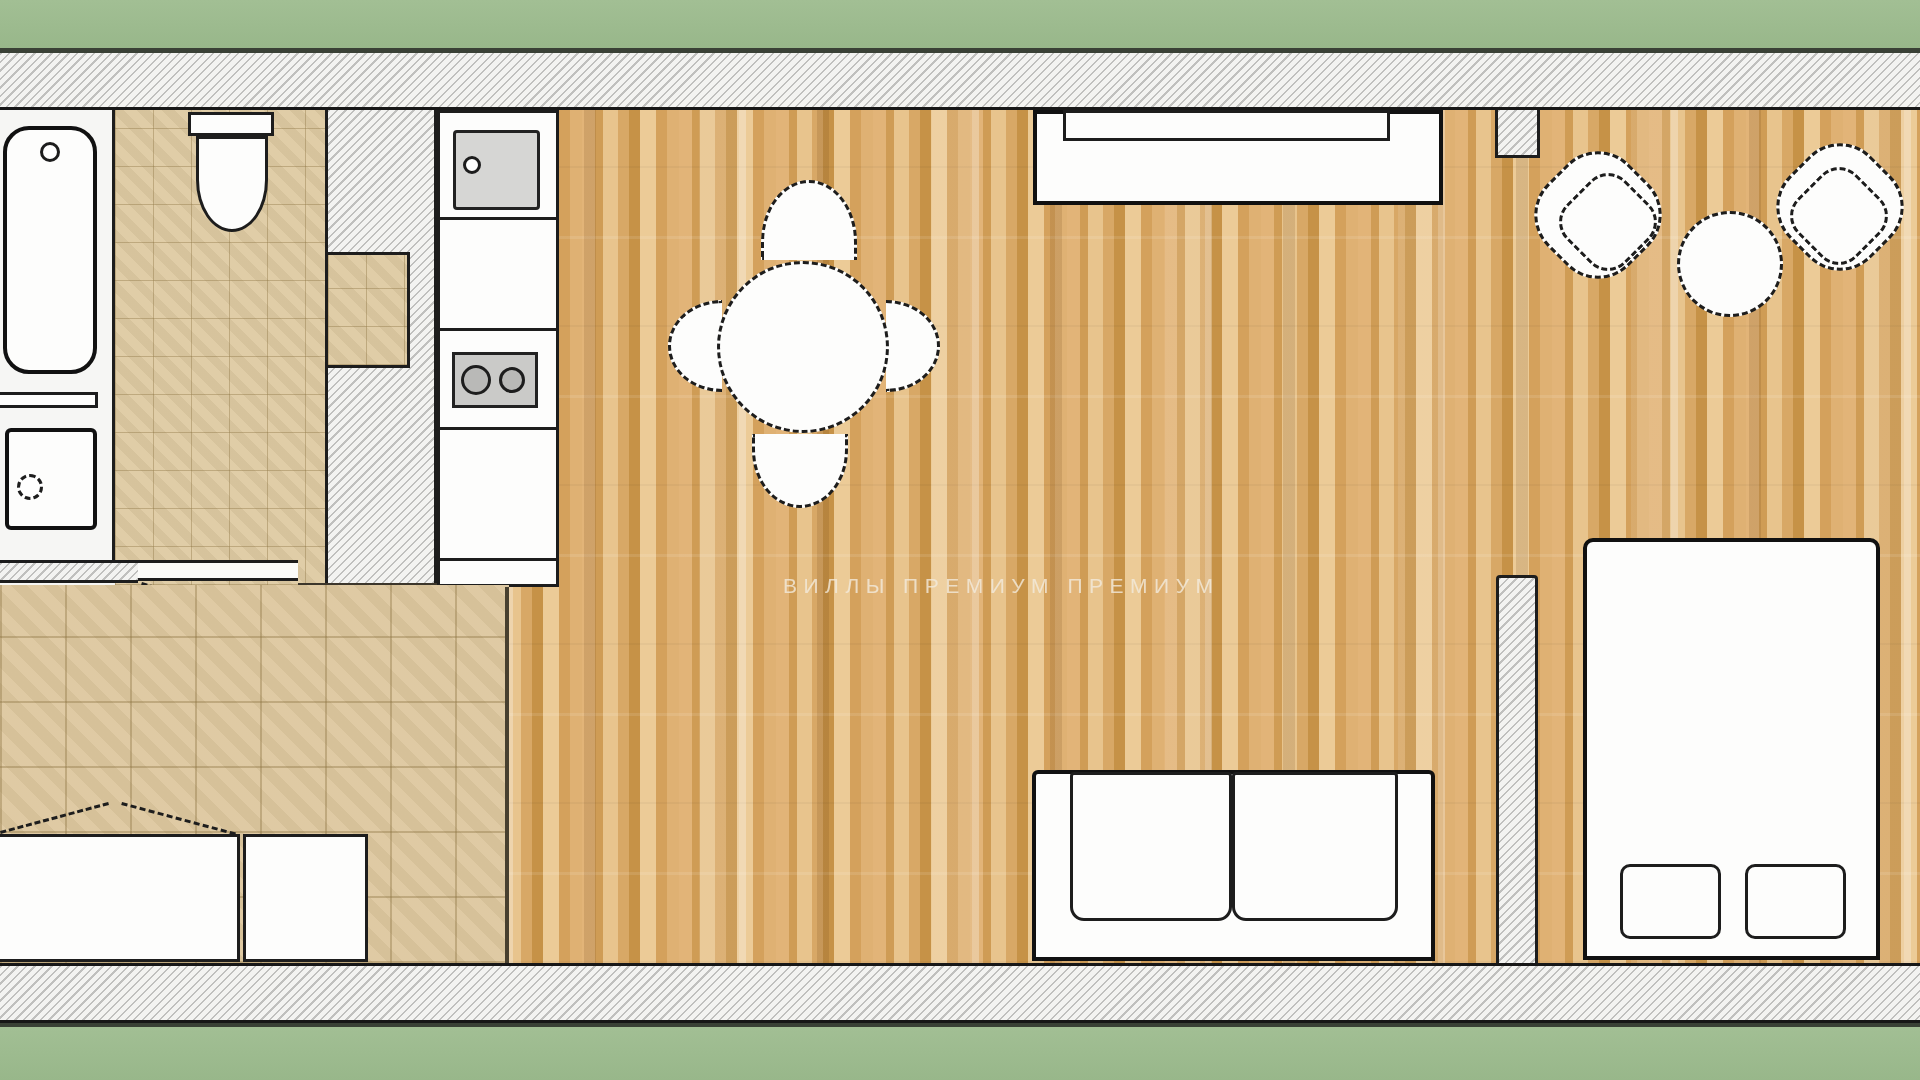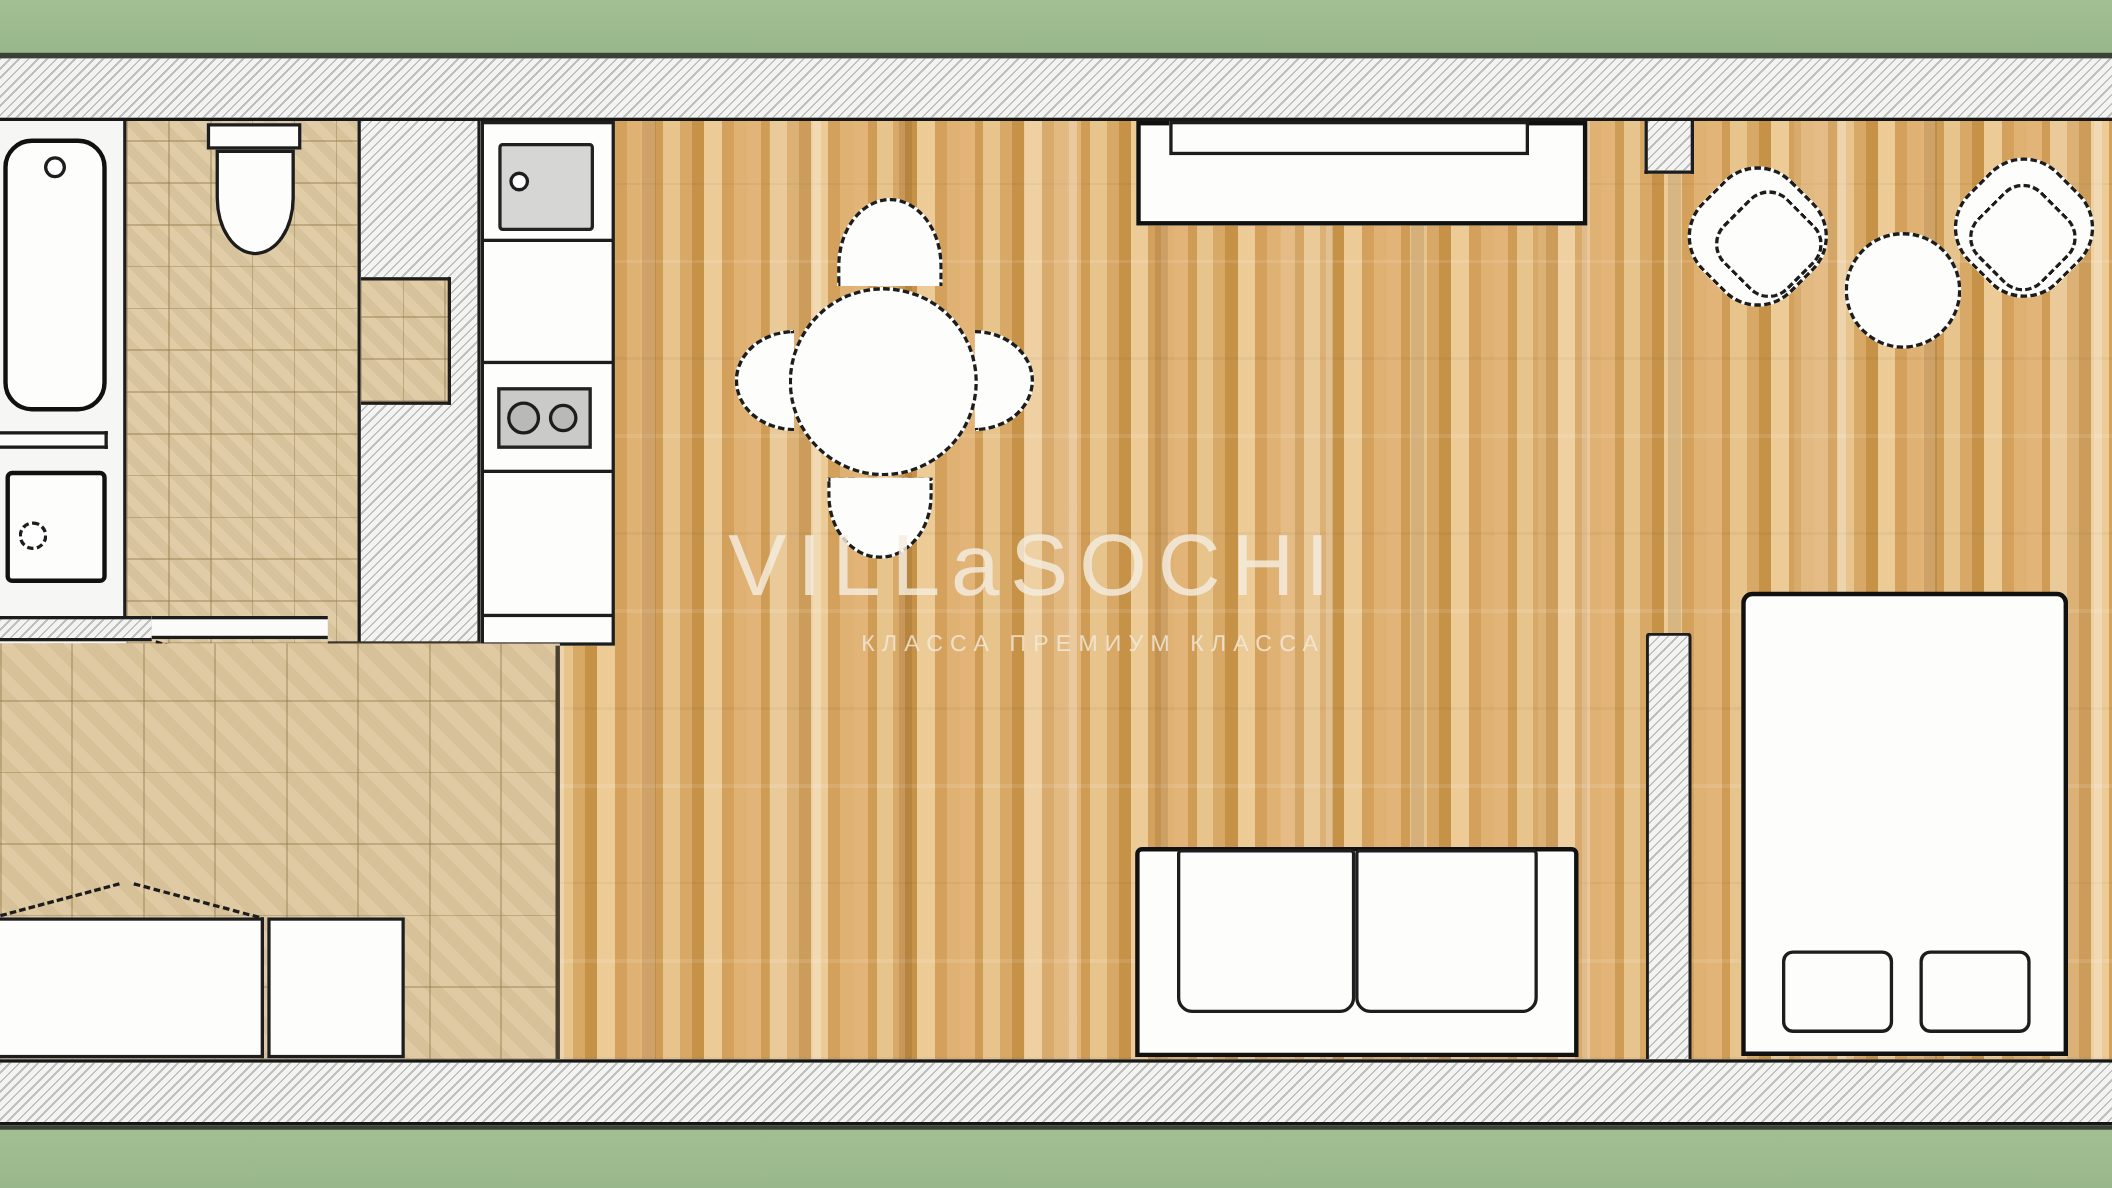--- a/index.html
+++ b/index.html
@@ -155,16 +155,15 @@
 
   <div class="abs hatch" style="left:0;top:53px;width:1920px;height:57px;box-sizing:border-box;
               border-bottom:3px solid #171717;"></div>
   <div class="abs hatch" style="left:0;top:963px;width:1920px;height:60px;box-sizing:border-box;
               border-top:3px solid #171717;border-bottom:3px solid #171717;"></div>
   <div class="abs green-band" style="left:0;top:0;width:1920px;height:53px;box-sizing:border-box;
               border-bottom:5px solid #3a4136;"></div>
   <div class="abs green-band" style="left:0;top:1023px;width:1920px;height:57px;box-sizing:border-box;
               border-top:4px solid #3a4136;"></div>
 
-  <div class="abs wm-title" style="left:662px;top:468px;">VILLaSOCHI</div>
-  <div class="abs wm-sub" style="left:783px;top:574px;">КЛАССА ПРЕМИУМ КЛАССА</div>
+  <div class="abs wm-sub" style="left:783px;top:574px;">ВИЛЛЫ ПРЕМИУМ ПРЕМИУМ</div>
 
 </div>
 
 </body></html>

